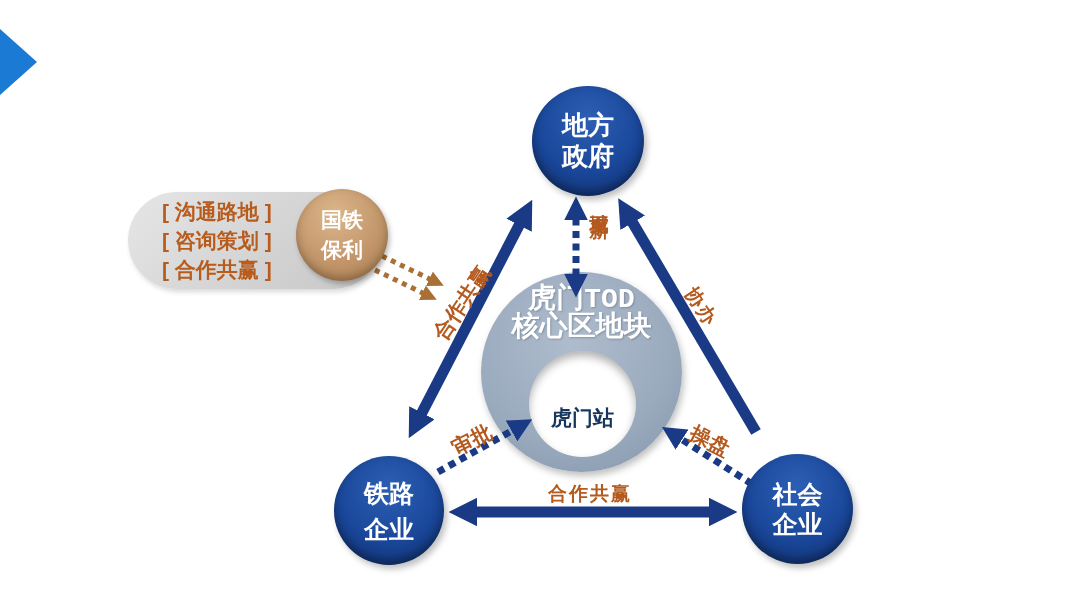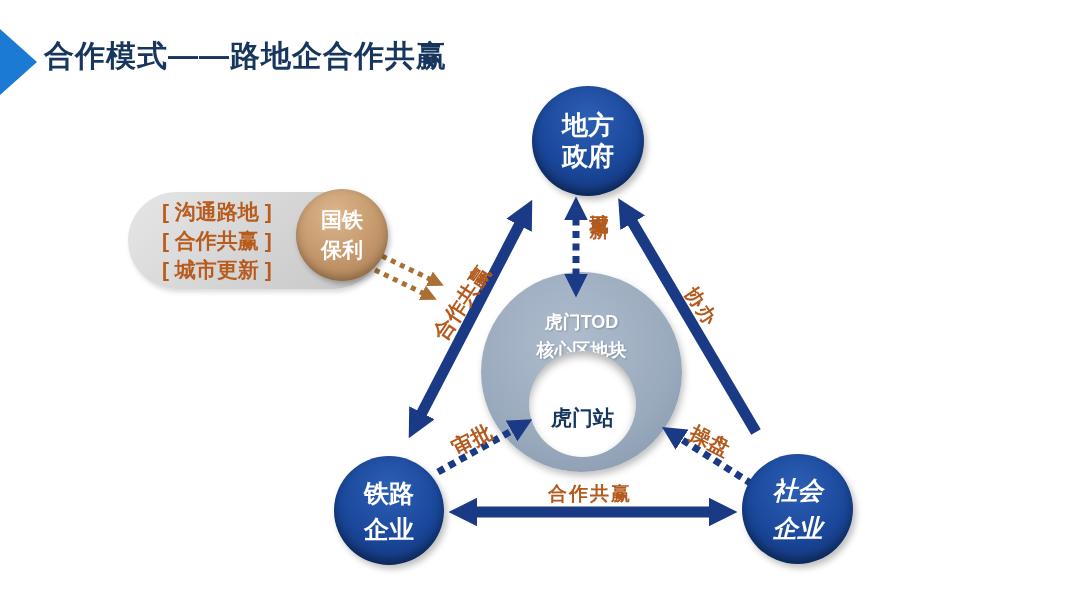--- a/index.html
+++ b/index.html
@@ -20,36 +20,37 @@
   
   .node{
     position:absolute;border-radius:50%;
     background:radial-gradient(circle at 50% 30%, #2c5fb4 0%, #1a479a 55%, #0f2f6c 100%);
     box-shadow:inset 0 -5px 10px rgba(0,0,0,.35), 3px 4px 6px rgba(0,0,0,.25);
     display:flex;align-items:center;justify-content:center;
     color:#fff;font-weight:700;text-align:right;white-space:pre-line;
   }
   .node-gov{left:532px;top:86px;width:112px;height:110px;font-size:26px;line-height:31px;}
   .node-rail{left:334px;top:456px;width:110px;height:109px;font-size:25px;line-height:36px;}
-  .node-soc{left:742px;top:454px;width:111px;height:110px;font-size:25px;line-height:38px;font-style:italic;}
+  .node-soc{left:742px;top:454px;width:111px;height:110px;font-size:25px;line-height:30px;}
   
   .donut{
     position:absolute;left:481px;top:272px;width:201px;height:200px;border-radius:50%;
     background:radial-gradient(circle at 45% 35%, #aebccd 0%, #9aaabd 60%, #8294ab 100%);
     box-shadow:2px 4px 7px rgba(0,0,0,.25);
   }
   .donut-inner{
     position:absolute;left:529px;top:351px;width:107px;height:106px;border-radius:50%;
     background:#ffffff;box-shadow:inset 0 5px 8px rgba(0,0,0,.3);
     display:flex;align-items:center;justify-content:center;text-align:right;
   }
   .core-label{
-    position:absolute;left:481px;top:308px;width:201px;text-align:center;
-    color:#fff;font-weight:700;font-size:18px;line-height:28px;white-space:pre-line;
+    position:absolute;left:481px;top:286px;width:201px;text-align:center;
+    color:#fff;font-weight:700;font-size:28px;line-height:28px;white-space:pre-line;
     text-shadow:1px 1px 2px rgba(0,0,0,.2);
+    font-family:Liberation Mono, monospace;
   }
   .station-label{color:#17365d;font-weight:700;font-size:21px;margin-top:28px;}
   
   .pill{
     position:absolute;left:128px;top:192px;width:254px;height:97px;border-radius:49px;
     background:linear-gradient(135deg,#e6e6e6 0%,#d2d2d2 60%,#c6c6c6 100%);
     box-shadow:2px 3px 5px rgba(0,0,0,.15);
     display:flex;flex-direction:column;justify-content:center;padding-left:34px;box-sizing:border-box;
   }
   .pill-line{color:#b85c1e;font-weight:700;font-size:21px;line-height:29px;white-space:nowrap;}
@@ -76,21 +77,20 @@
   #arrows{position:absolute;left:0;top:0;z-index:2;}
   .node,.pill,.partner-circle{z-index:3;}
   .lbl{z-index:4;}
 </style>
 </head>
 <body>
 
 <div id="stage">
 
   <div class="chevron"></div>
-  <div class="page-title">合作模式——路地企合作共赢</div>
 
   <div class="donut"></div>
   <div class="core-label">虎门TOD
 核心区地块</div>
   <div class="donut-inner">
     <span class="station-label">虎门站</span>
   </div>
 
   <svg id="arrows" width="1080" height="608" viewBox="0 0 1080 608">
     <defs>
@@ -119,22 +119,22 @@
 
   <div class="node node-gov">地方
 政府</div>
   <div class="node node-rail">铁路
 企业</div>
   <div class="node node-soc">社会
 企业</div>
 
   <div class="pill">
     <div class="pill-line">[ 沟通路地 ]</div>
+    <div class="pill-line">[ 咨询策划 ]</div>
     <div class="pill-line">[ 合作共赢 ]</div>
-    <div class="pill-line">[ 城市更新 ]</div>
   </div>
   <div class="partner-circle">国铁
 保利</div>
 
   <div class="lbl lbl-winwin">合作共赢</div>
   <div class="lbl lbl-renewal">城市更新</div>
   <div class="lbl lbl-assist">协办</div>
   <div class="lbl lbl-approval">审批</div>
   <div class="lbl lbl-operate">操盘</div>
   <div class="lbl lbl-joint">合作共赢</div>

